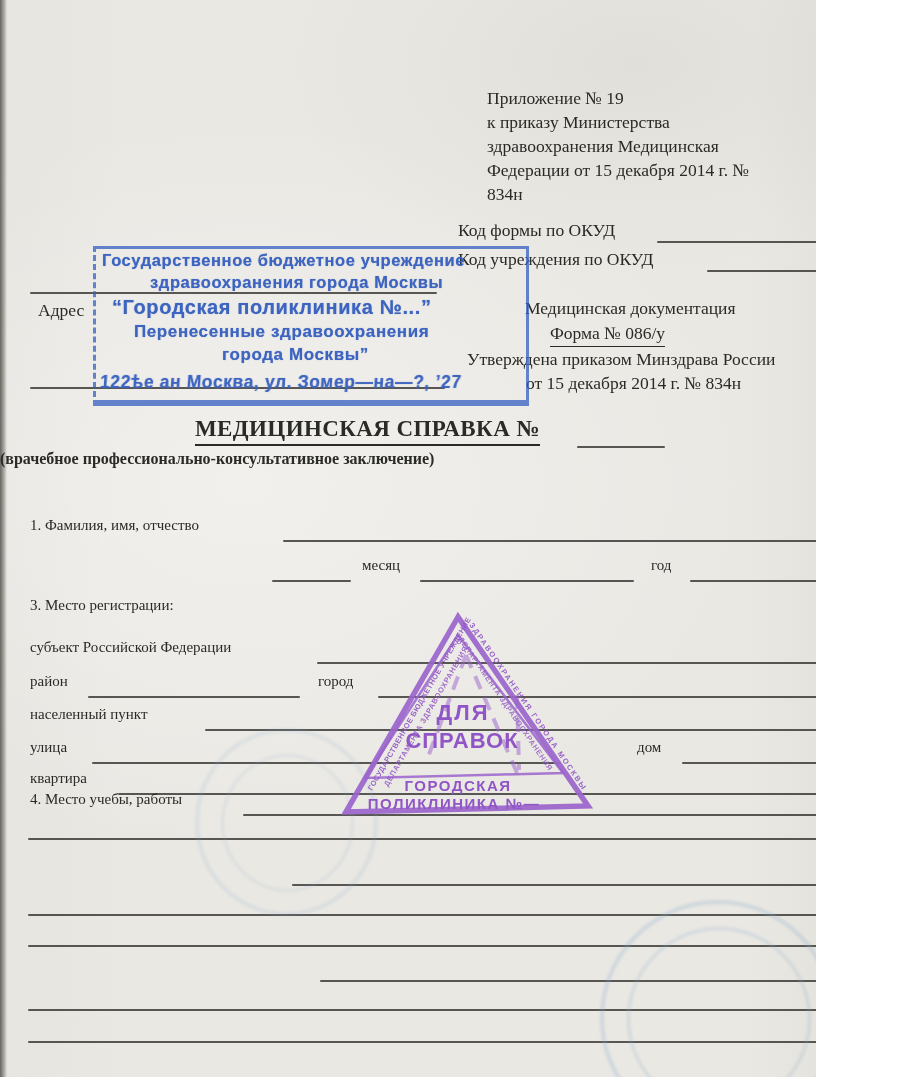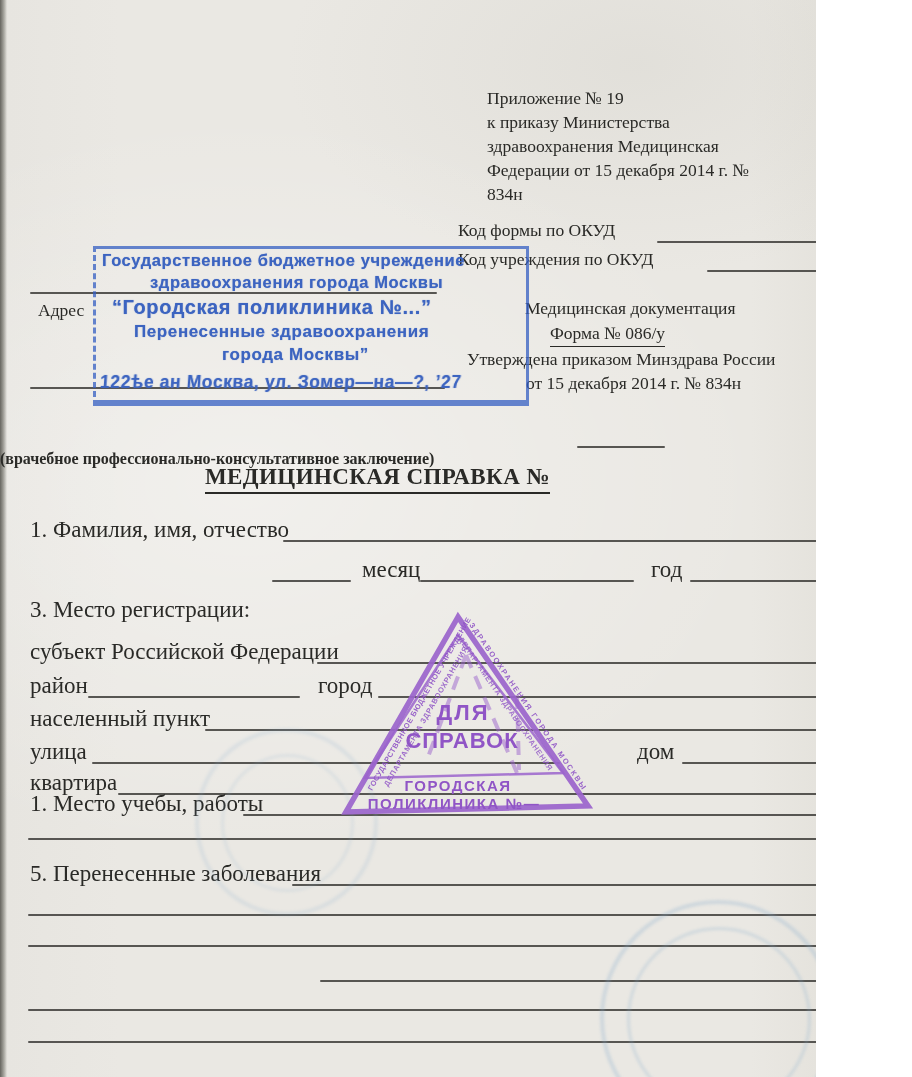--- a/index.html
+++ b/index.html
@@ -10,21 +10,21 @@
       radial-gradient(ellipse 500px 300px at 78% 6%, rgba(200,198,190,0.25), transparent 70%),
       radial-gradient(ellipse 700px 500px at 30% 45%, rgba(255,255,255,0.35), transparent 75%),
       linear-gradient(90deg, #d8d6cf 0px, #e7e5e0 8px, #eae8e3 120px, #eae8e3 92%, #e5e3dd 100%),
       #e9e7e2;
   }
   .edge-left{position:absolute;left:0;top:0;width:7px;height:1077px;
     background:linear-gradient(90deg,#52514b 0,#8b8a83 3px,rgba(139,138,131,0) 7px);opacity:.85;}
   .t{position:absolute;white-space:nowrap;}
   .rule{position:absolute;height:2px;background:#42413d;border-radius:1px;opacity:.88;}
   .hdr{font-size:17.5px;line-height:24.5px;}
-  .lbl{font-size:23px;}
+  .lbl{font-size:15px;}
   .title{font-size:23px;font-weight:bold;letter-spacing:.4px;border-bottom:2.5px solid #2a2a27;padding-bottom:2px;}
   .subtitle{font-size:16px;font-weight:bold;width:912px;text-align:left;}
   
   .stampbox{position:absolute;left:93px;top:246px;width:430px;height:151px;
     border:3px solid rgba(53,95,195,0.75);border-bottom-width:6px;border-left-style:dashed;}
   .bst{position:absolute;white-space:nowrap;font-family:"Liberation Sans",sans-serif;font-weight:bold;
     color:#3c64c0;text-shadow:0 0 1px rgba(60,100,192,.65);letter-spacing:.6px;}
   .bst-addr{filter:blur(.5px);transform:skewX(-4deg);}
   
   .faint-circle{position:absolute;border-radius:50%;border:4px solid rgba(140,175,205,.55);filter:blur(1.6px);}
@@ -64,21 +64,21 @@
   <div>
     <div class="stampbox"></div>
     <div class="bst" style="left:102px;top:251px;font-size:16.5px;">Государственное бюджетное учреждение</div>
     <div class="bst" style="left:150px;top:273px;font-size:16.5px;">здравоохранения города Москвы</div>
     <div class="bst" style="left:112px;top:296px;font-size:20px;filter:blur(.4px);">“Городская поликлиника №...”</div>
     <div class="bst" style="left:134px;top:322px;font-size:17px;">Перенесенные здравоохранения</div>
     <div class="bst" style="left:222px;top:345px;font-size:17px;">города Москвы”</div>
     <div class="bst bst-addr" style="left:100px;top:372px;font-size:17.5px;">122ѣе ан Москва, ул. Зомер—на—?, ’27</div>
   </div>
 
-  <div class="t title" style="left:205px;top:416px;margin-top:48px;">МЕДИЦИНСКАЯ СПРАВКА №</div>
+  <div class="t title" style="left:195px;top:416px;">МЕДИЦИНСКАЯ СПРАВКА №</div>
   <div class="rule" style="left:577px;top:446px;width:88px;"></div>
   <div class="t subtitle" style="left:0;top:450px;">(врачебное профессионально-консультативное заключение)</div>
 
   <div class="t lbl" style="left:30px;top:517px;">1. Фамилия, имя, отчество</div>
   <div class="rule" style="left:283px;top:540px;width:551px;"></div>
 
   <div class="rule" style="left:272px;top:580px;width:79px;"></div>
   <div class="t lbl" style="left:362px;top:557px;">месяц</div>
   <div class="rule" style="left:420px;top:580px;width:214px;"></div>
   <div class="t lbl" style="left:651px;top:557px;">год</div>
@@ -93,25 +93,24 @@
   <div class="rule" style="left:378px;top:696px;width:455px;"></div>
   <div class="t lbl" style="left:30px;top:706px;">населенный пункт</div>
   <div class="rule" style="left:205px;top:729px;width:625px;"></div>
   <div class="t lbl" style="left:30px;top:739px;">улица</div>
   <div class="rule" style="left:92px;top:762px;width:468px;"></div>
   <div class="t lbl" style="left:637px;top:739px;">дом</div>
   <div class="rule" style="left:682px;top:762px;width:148px;"></div>
   <div class="t lbl" style="left:30px;top:770px;">квартира</div>
   <div class="rule" style="left:118px;top:793px;width:715px;"></div>
 
-  <div class="t lbl" style="left:30px;top:791px;">1. Место учебы, работы</div>
+  <div class="t lbl" style="left:30px;top:791px;">4. Место учебы, работы</div>
   <div class="rule" style="left:243px;top:814px;width:587px;"></div>
   <div class="rule" style="left:28px;top:838px;width:804px;"></div>
 
-  <div class="t lbl" style="left:30px;top:861px;">5. Перенесенные заболевания</div>
   <div class="rule" style="left:292px;top:884px;width:536px;"></div>
   <div class="rule" style="left:28px;top:914px;width:802px;"></div>
   <div class="rule" style="left:28px;top:945px;width:802px;"></div>
 
   <div class="rule" style="left:320px;top:980px;width:508px;"></div>
   <div class="rule" style="left:28px;top:1009px;width:805px;"></div>
   <div class="rule" style="left:28px;top:1041px;width:805px;"></div>
 
   <div class="faint-circle" style="left:195px;top:728px;width:175px;height:180px;opacity:.33;">
     <div class="inner" style="left:22px;top:22px;width:127px;height:132px;"></div>

